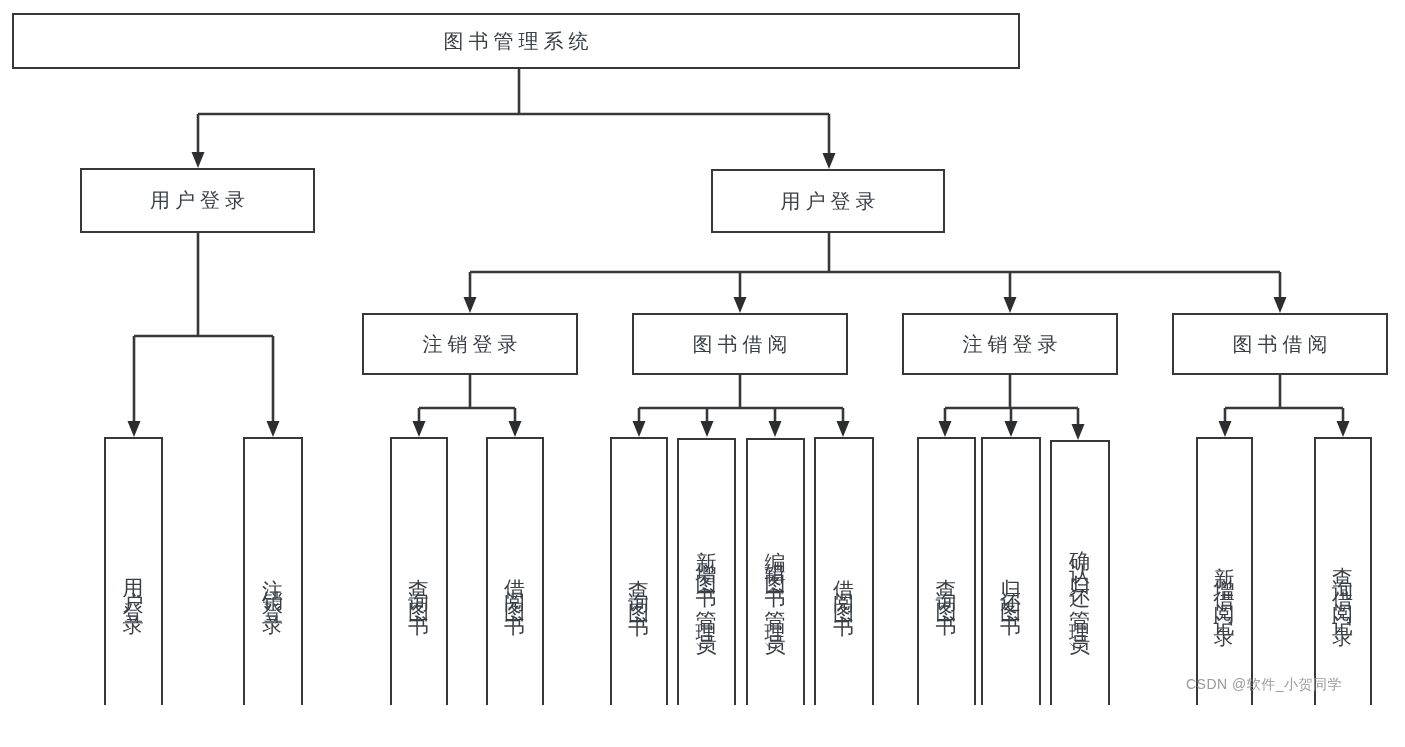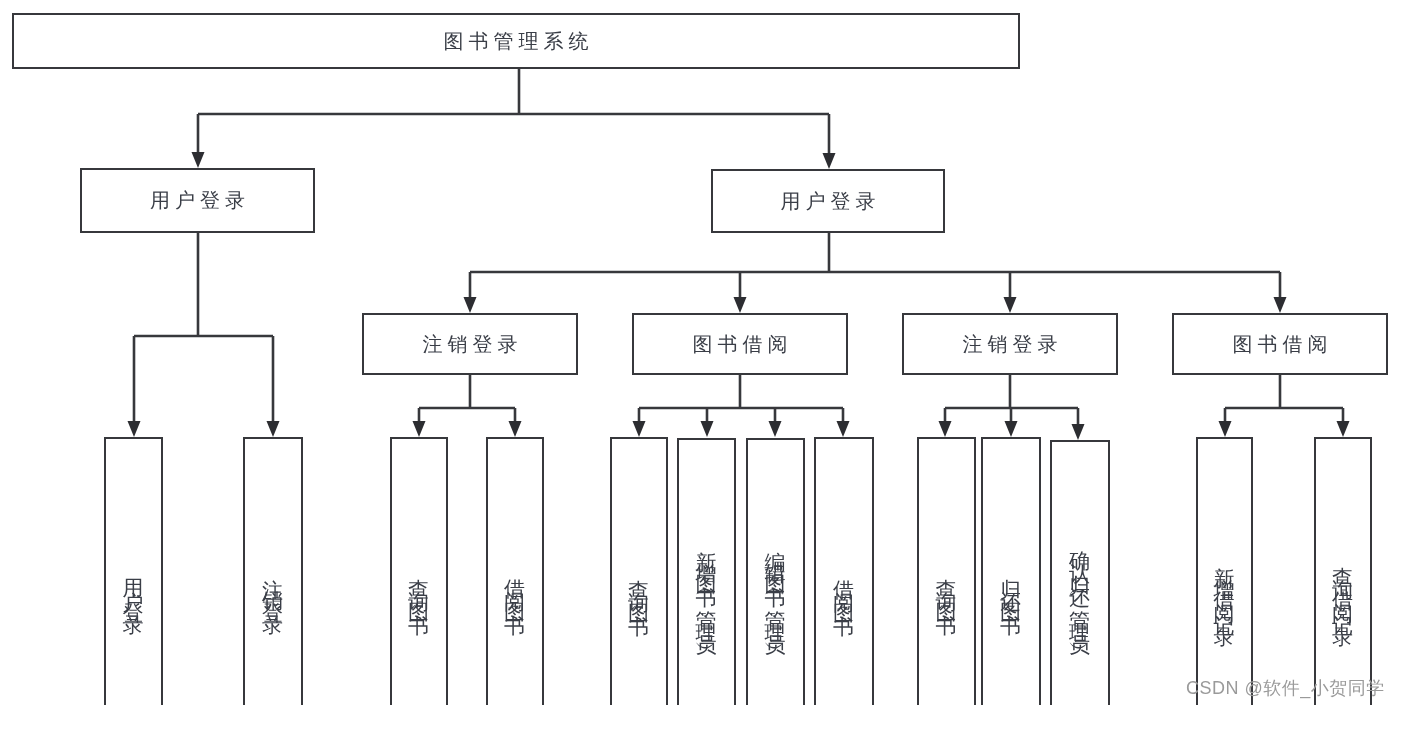--- a/index.html
+++ b/index.html
@@ -31,21 +31,21 @@
   .node.v {
     writing-mode:vertical-rl;
     text-orientation:mixed;
     font-size:21px;
     letter-spacing:12px;
     line-height:1;
   }
   .watermark {
     position:absolute;
     left:1186px; top:676px;
-    font-size:18px;
+    font-size:14px;
     letter-spacing:0.5px;
     color:var(--watermark, #9a9a9a);
     white-space:nowrap;
   }
 </style>
 </head>
 <body>
 
 <div class="stage">
 

